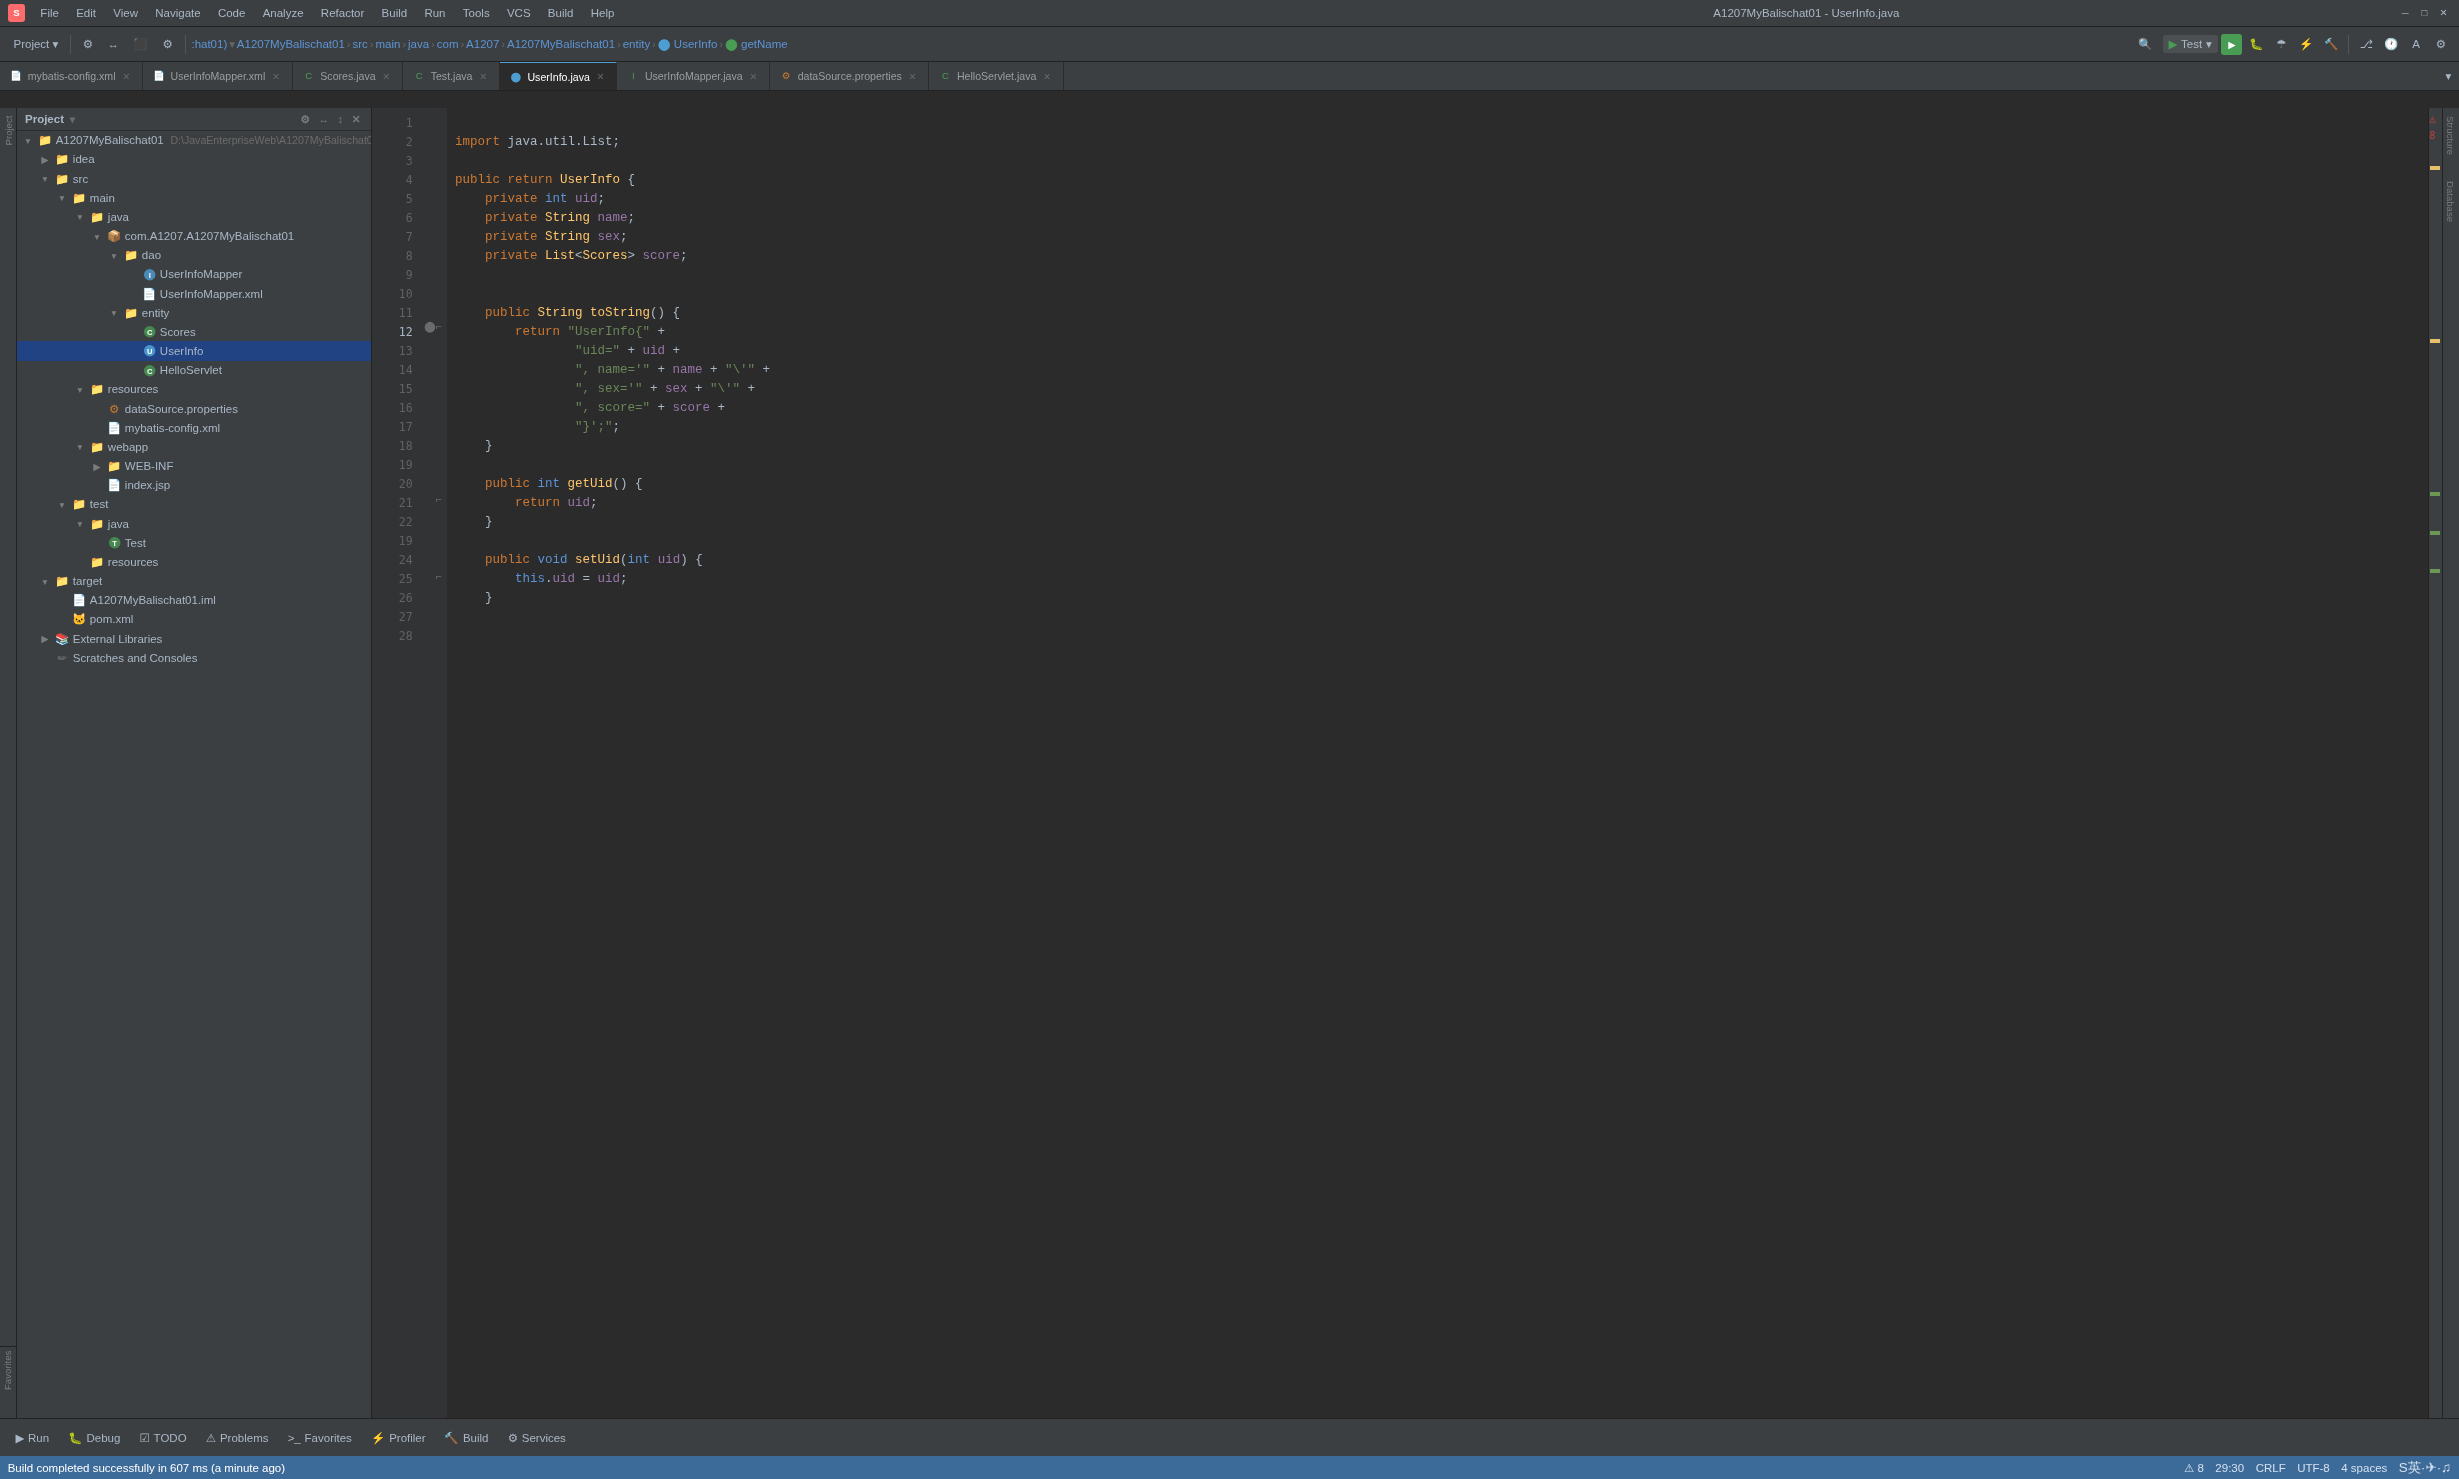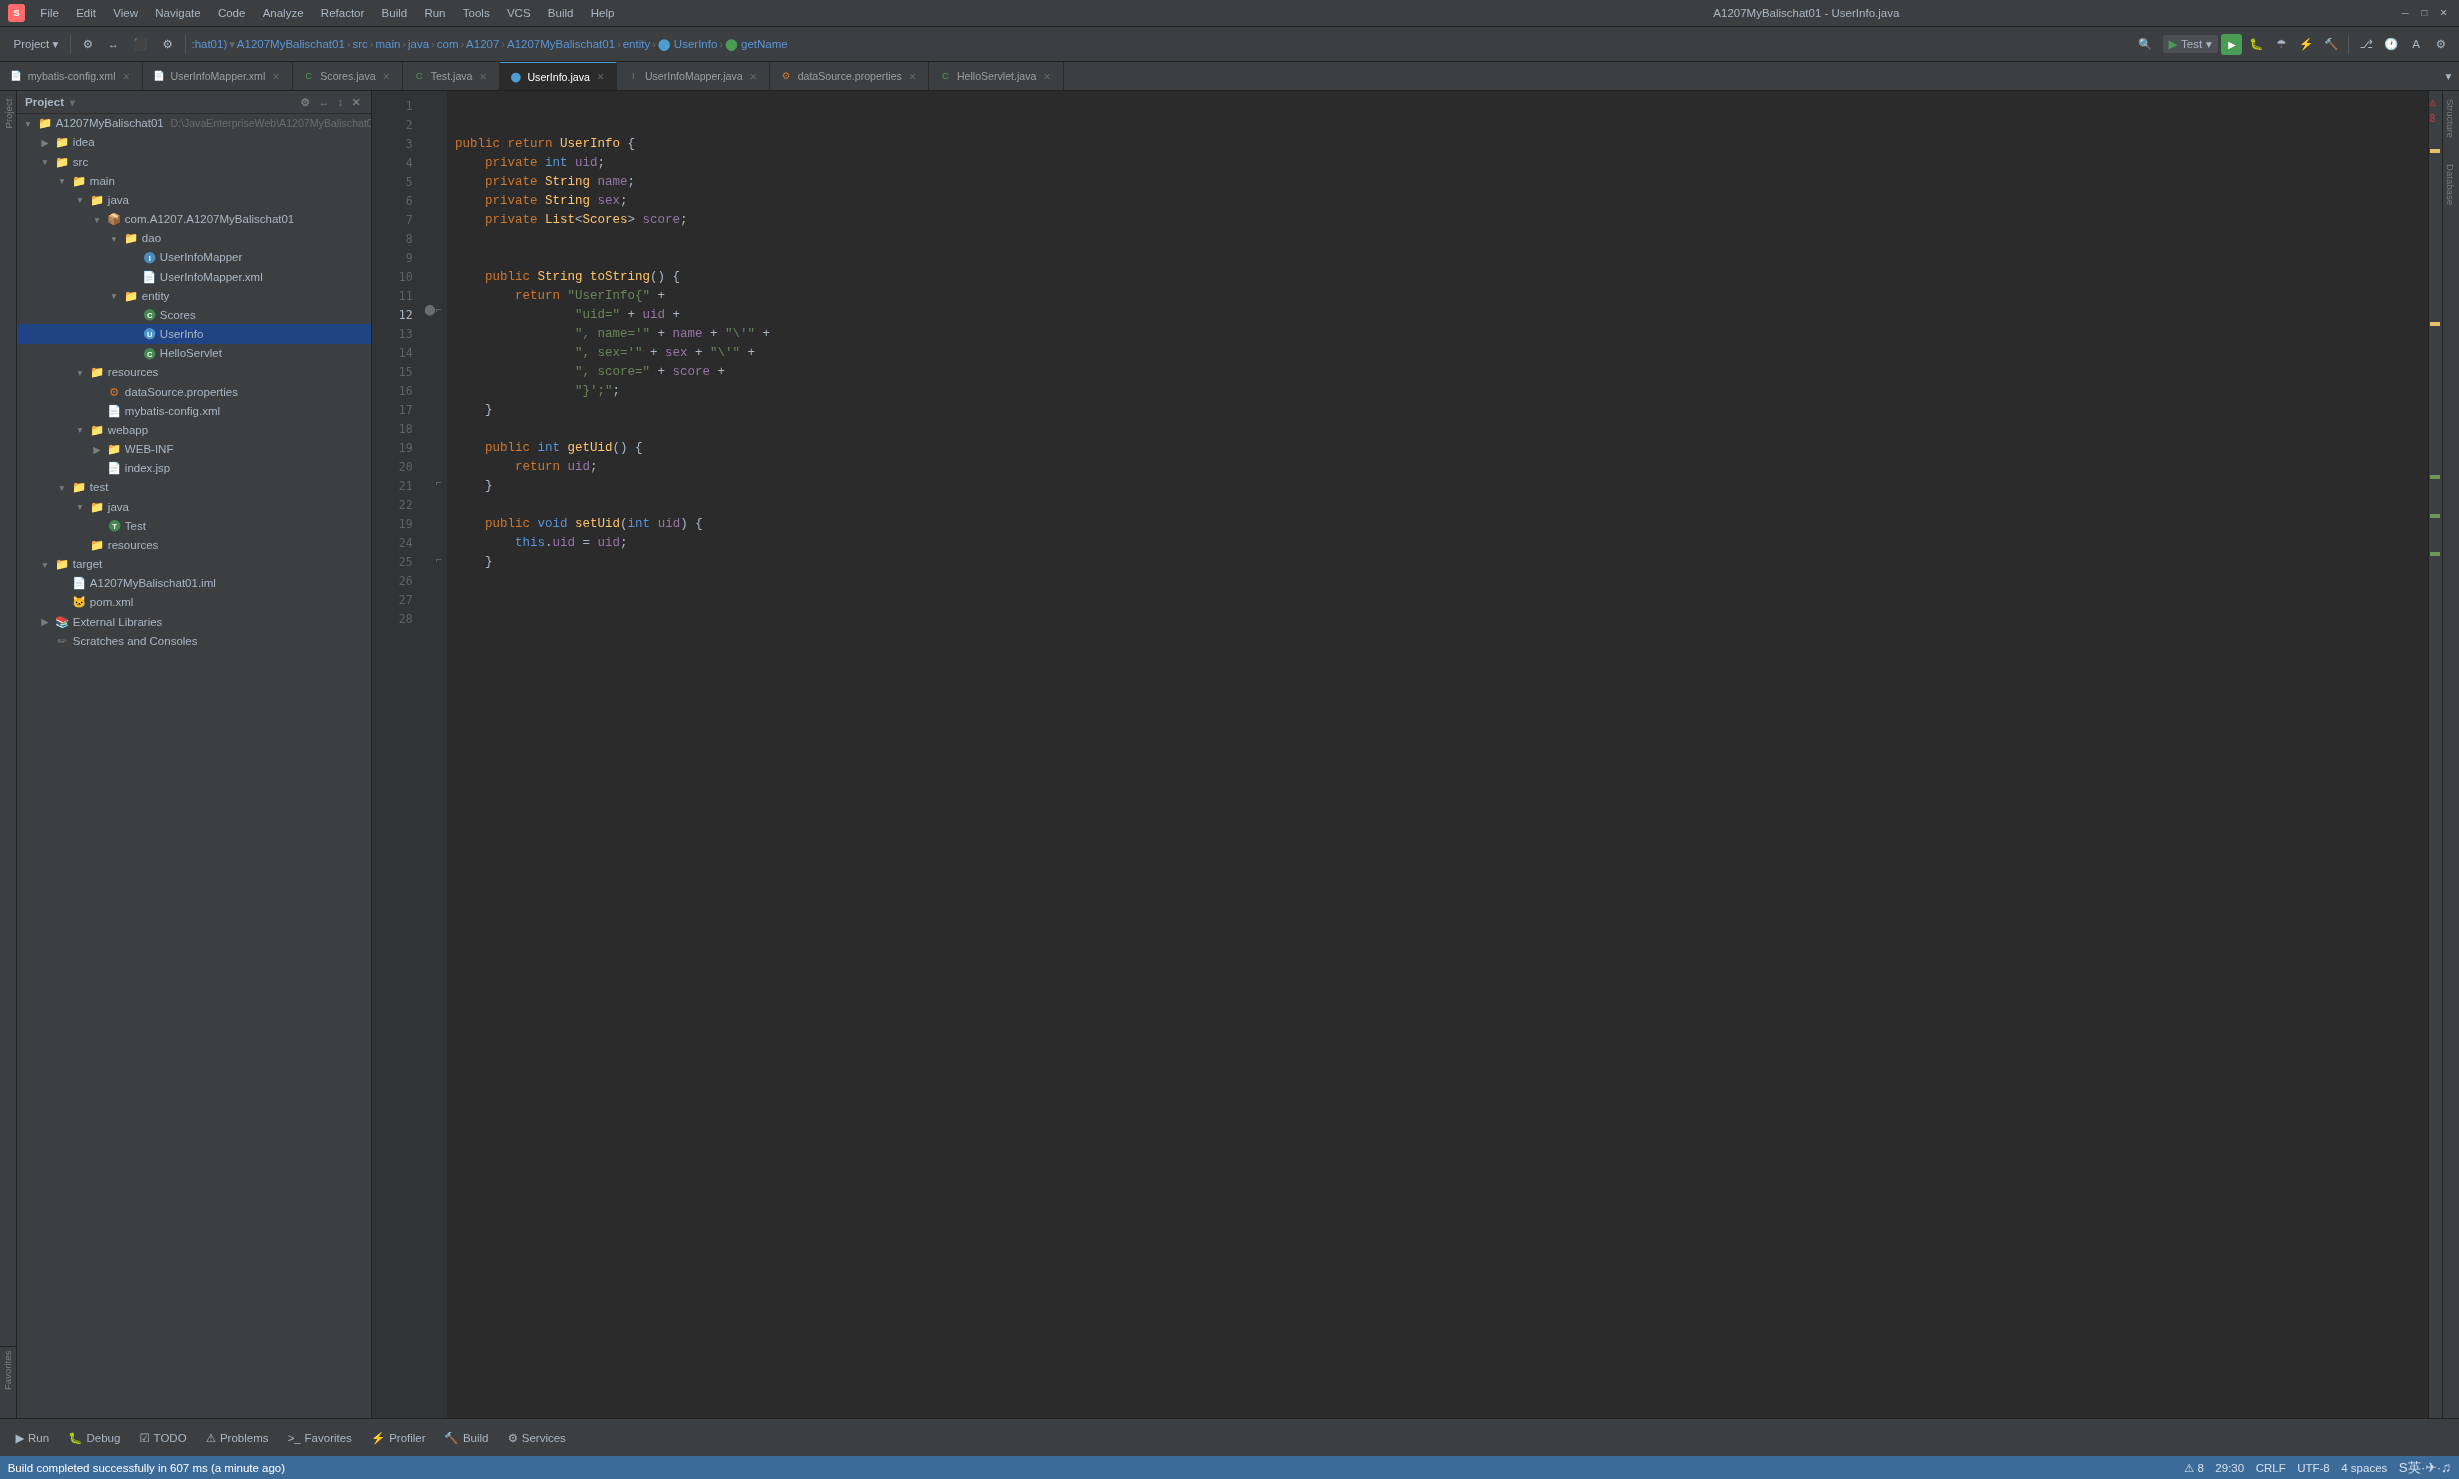--- a/index.html
+++ b/index.html
@@ -199,20 +199,21 @@
       color: #a9b7c6;
       cursor: pointer;
       font-size: 11.5px;
     }
 
     
     .main-layout {
       display: flex;
       flex: 1;
       overflow: hidden;
+      margin-top: 17px;
     }
 
     
     .project-panel {
       width: 355px;
       background: #3c3f41;
       display: flex;
       flex-direction: column;
       border-right: 1px solid #222;
       flex-shrink: 0;
@@ -809,20 +810,23 @@
         <div style="position:absolute;top:211px;left:15.4px;font-size:10.6px;color:#6b6b6b;cursor:pointer;">⌐</div>
         <div style="position:absolute;top:384px;left:15.4px;font-size:10.6px;color:#6b6b6b;cursor:pointer;">⌐</div>
         <div style="position:absolute;top:461px;left:15.4px;font-size:10.6px;color:#6b6b6b;cursor:pointer;">⌐</div>
       </div>
 
       <div class="code-content">
 
 
         <div class="code-line"></div>
 
+        <div class="code-line">
+          <span class="kw">import</span><span class="plain"> java.util.List;</span>
+        </div>
 
         <div class="code-line"></div>
 
         <div class="code-line">
           <span class="kw">public</span><span class="plain"> </span><span class="kw">return</span><span class="plain"> </span><span class="class-name">UserInfo</span><span class="plain"> {</span>
         </div>
 
         <div class="code-line">
           <span class="plain">    </span><span class="kw">private</span><span class="plain"> </span><span class="kw-blue">int</span><span class="plain"> </span><span class="field">uid</span><span class="plain">;</span>
         </div>

